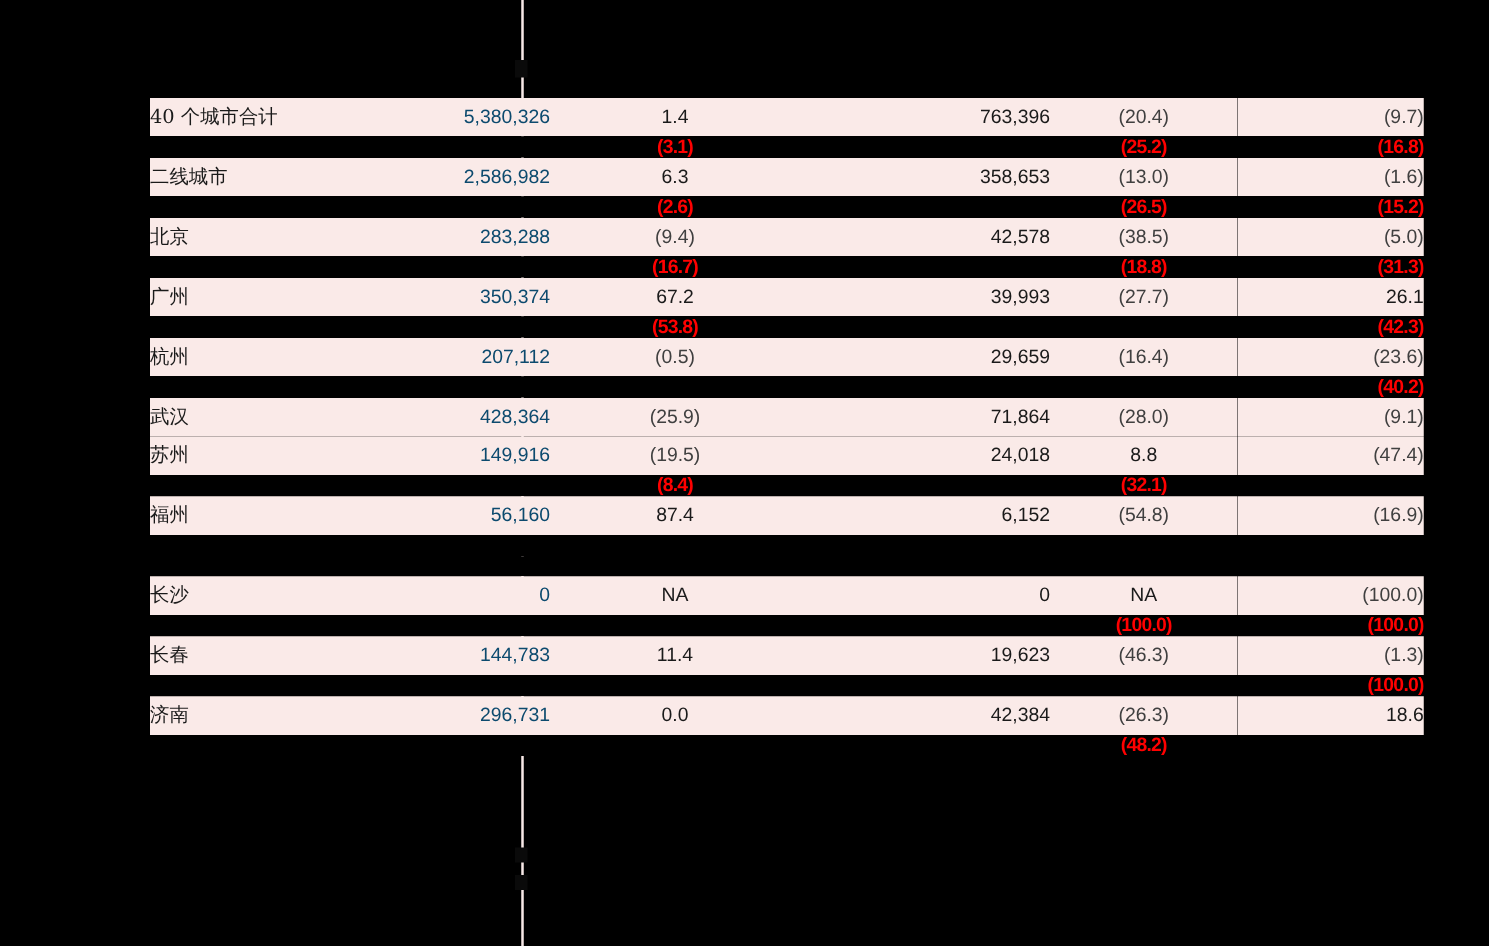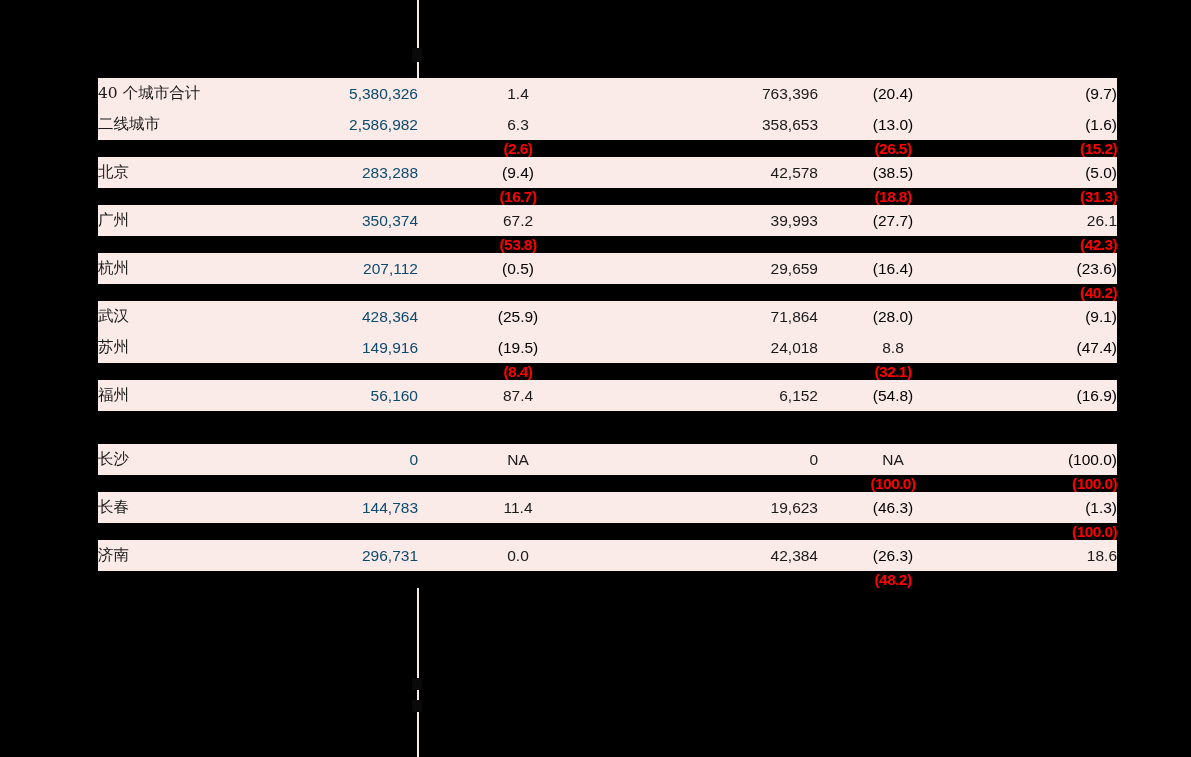--- a/index.html
+++ b/index.html
@@ -37,20 +37,21 @@
     position: absolute;
     left: 98px;
     top: 78px;
     width: 1019px;
   }
 
   table.sales-table {
     border-collapse: collapse;
     width: 1019px;
     table-layout: fixed;
+    margin-left: 22px;
   }
 
   table.sales-table td {
     padding: 0;
     margin: 0;
     font-size: 15.5px;
     line-height: 1;
     white-space: nowrap;
     overflow: hidden;
   }
@@ -96,21 +97,21 @@
   }
   td.v2 { text-align: center; }
   td.v3 {
     text-align: right;
     padding-right: 32px;
     color: #1a1a1a;
   }
   td.v4 { text-align: center; }
   td.v5 { text-align: right; }
 
-  .neg { color: #000000; }
+  .neg { color: #404040; }
   .pos { color: #1a1a1a; }
 
   
   tr.row-sub .neg {
     color: #ff0000;
     font-weight: bold;
     letter-spacing: -0.6px;
   }
   tr.row-sub .pos {
     color: #ffffff;
@@ -137,20 +138,28 @@
     </colgroup>
     <tbody id="tbody">
         <tr class="row-main">
           <td class="city">40 个城市合计</td>
           <td class="v1 pos">5,380,326</td>
           <td class="v2 pos">1.4</td>
           <td class="v3 pos">763,396</td>
           <td class="v4 neg">(20.4)</td>
           <td class="v5 neg">(9.7)</td>
         </tr>
+        <tr class="row-sub">
+          <td></td>
+          <td class="v1 pos"></td>
+          <td class="v2 neg">(3.1)</td>
+          <td class="v3 pos"></td>
+          <td class="v4 neg">(25.2)</td>
+          <td class="v5 neg">(16.8)</td>
+        </tr>
         <tr class="row-main">
           <td class="city">二线城市</td>
           <td class="v1 pos">2,586,982</td>
           <td class="v2 pos">6.3</td>
           <td class="v3 pos">358,653</td>
           <td class="v4 neg">(13.0)</td>
           <td class="v5 neg">(1.6)</td>
         </tr>
         <tr class="row-sub">
           <td></td>

